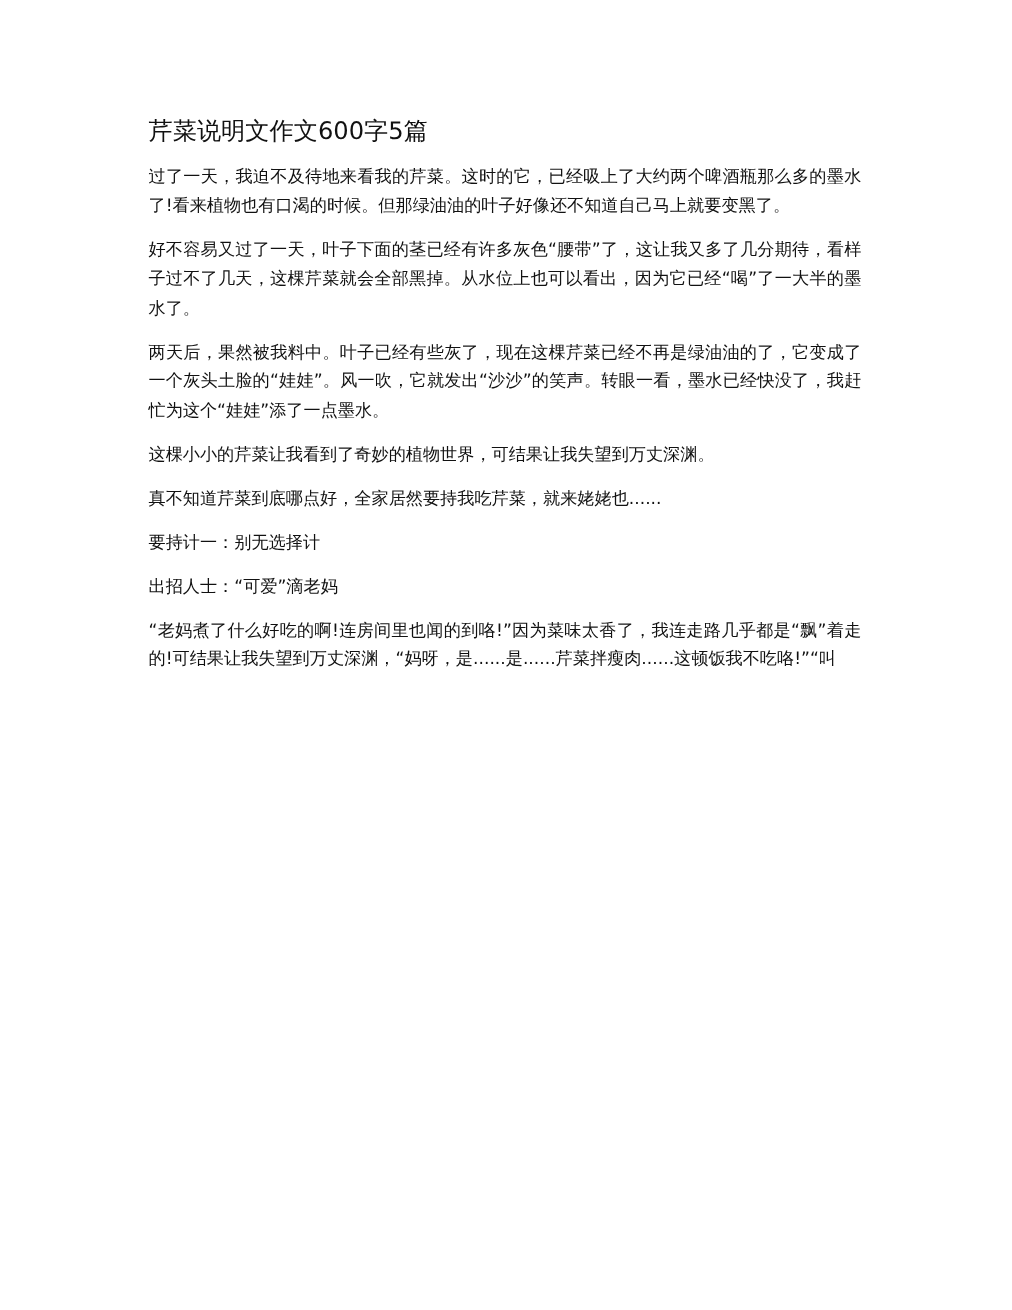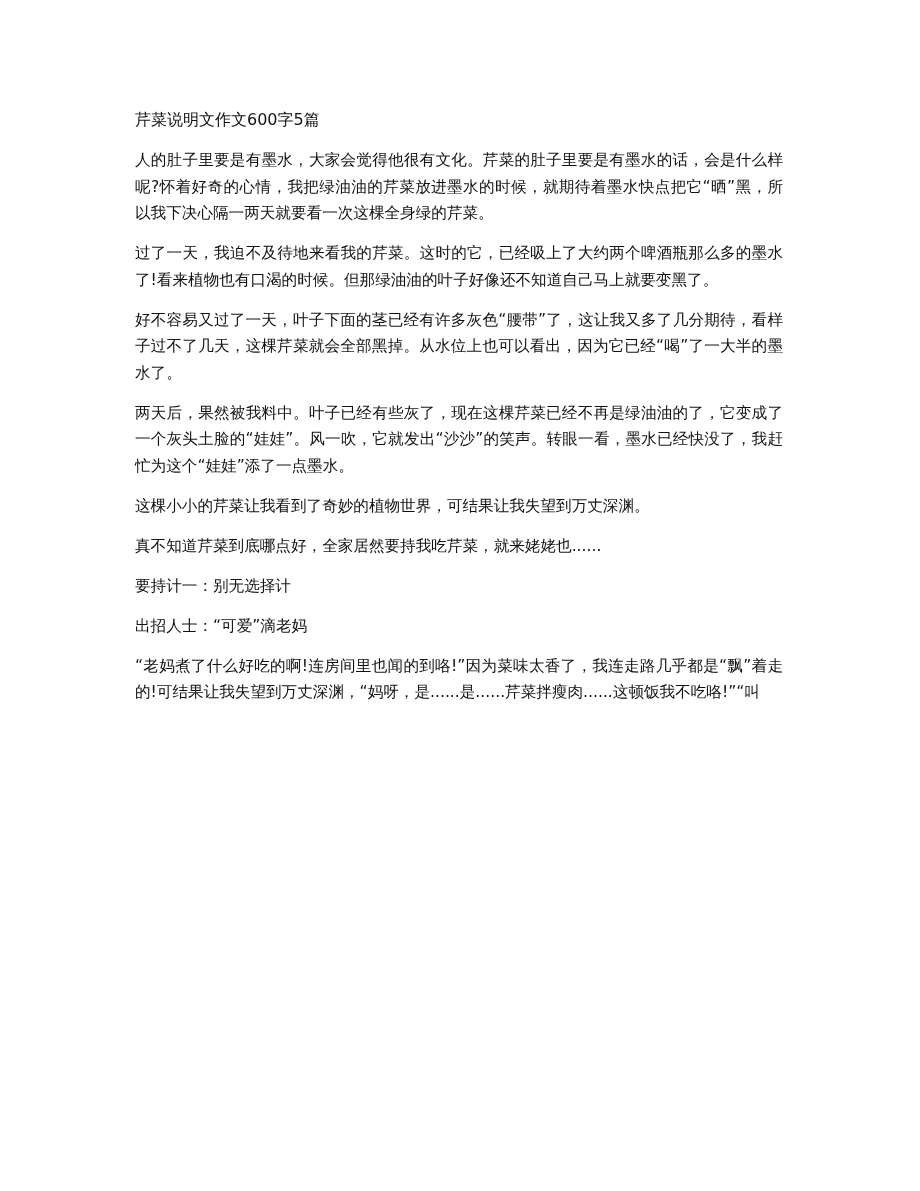--- a/index.html
+++ b/index.html
@@ -25,30 +25,29 @@
       letter-spacing: 0px;
     }
     .para {
       margin: 0 0 13.5px 0;
       text-align: justify;
       text-justify: inter-character;
       word-break: break-all;
     }
     .heading {
       margin: 0 0 13.5px 0;
-      font-size: 16px;
+      font-size: 22px;
     }
   </style>
 </head>
 <body>
 
 <div class="page">
   <p class="heading">芹菜说明文作文600字5篇</p>
 
-  <p class="para">人的肚子里要是有墨水，大家会觉得他很有文化。芹菜的肚子里要是有墨水的话，会是什么样呢?怀着好奇的心情，我把绿油油的芹菜放进墨水的时候，就期待着墨水快点把它“晒”黑，所以我下决心隔一两天就要看一次这棵全身绿的芹菜。</p>
   <p class="para">过了一天，我迫不及待地来看我的芹菜。这时的它，已经吸上了大约两个啤酒瓶那么多的墨水了!看来植物也有口渴的时候。但那绿油油的叶子好像还不知道自己马上就要变黑了。</p>
   <p class="para">好不容易又过了一天，叶子下面的茎已经有许多灰色“腰带”了，这让我又多了几分期待，看样子过不了几天，这棵芹菜就会全部黑掉。从水位上也可以看出，因为它已经“喝”了一大半的墨水了。</p>
   <p class="para">两天后，果然被我料中。叶子已经有些灰了，现在这棵芹菜已经不再是绿油油的了，它变成了一个灰头土脸的“娃娃”。风一吹，它就发出“沙沙”的笑声。转眼一看，墨水已经快没了，我赶忙为这个“娃娃”添了一点墨水。</p>
   <p class="para">这棵小小的芹菜让我看到了奇妙的植物世界，可结果让我失望到万丈深渊。</p>
 
   <p class="para">真不知道芹菜到底哪点好，全家居然要持我吃芹菜，就来姥姥也......</p>
   <p class="para">要持计一：别无选择计</p>
   <p class="para">出招人士：“可爱”滴老妈</p>
   <p class="para">“老妈煮了什么好吃的啊!连房间里也闻的到咯!”因为菜味太香了，我连走路几乎都是“飘”着走的!可结果让我失望到万丈深渊，“妈呀，是......是......芹菜拌瘦肉......这顿饭我不吃咯!”“叫</p>
 </div>

